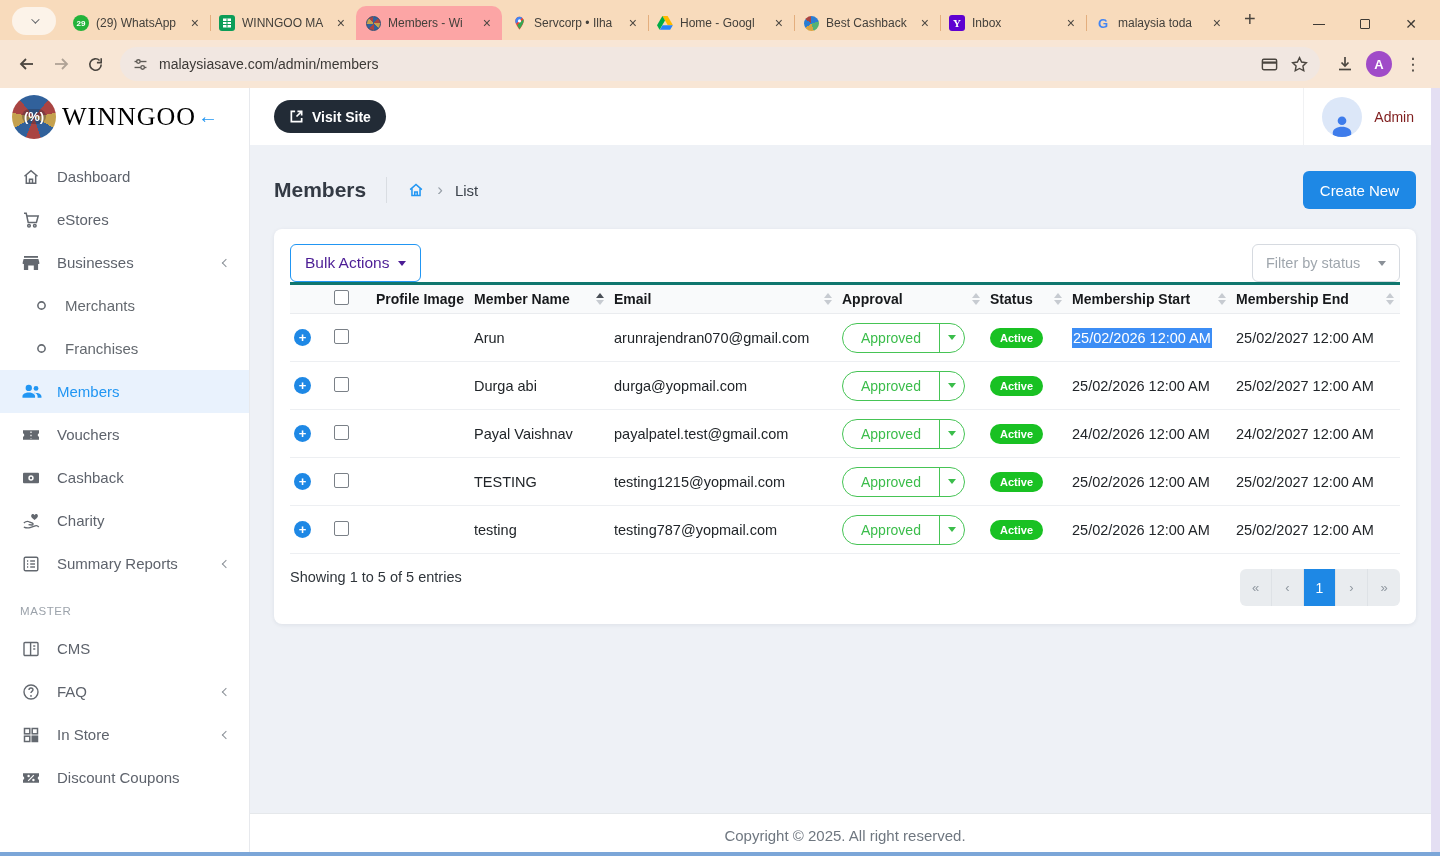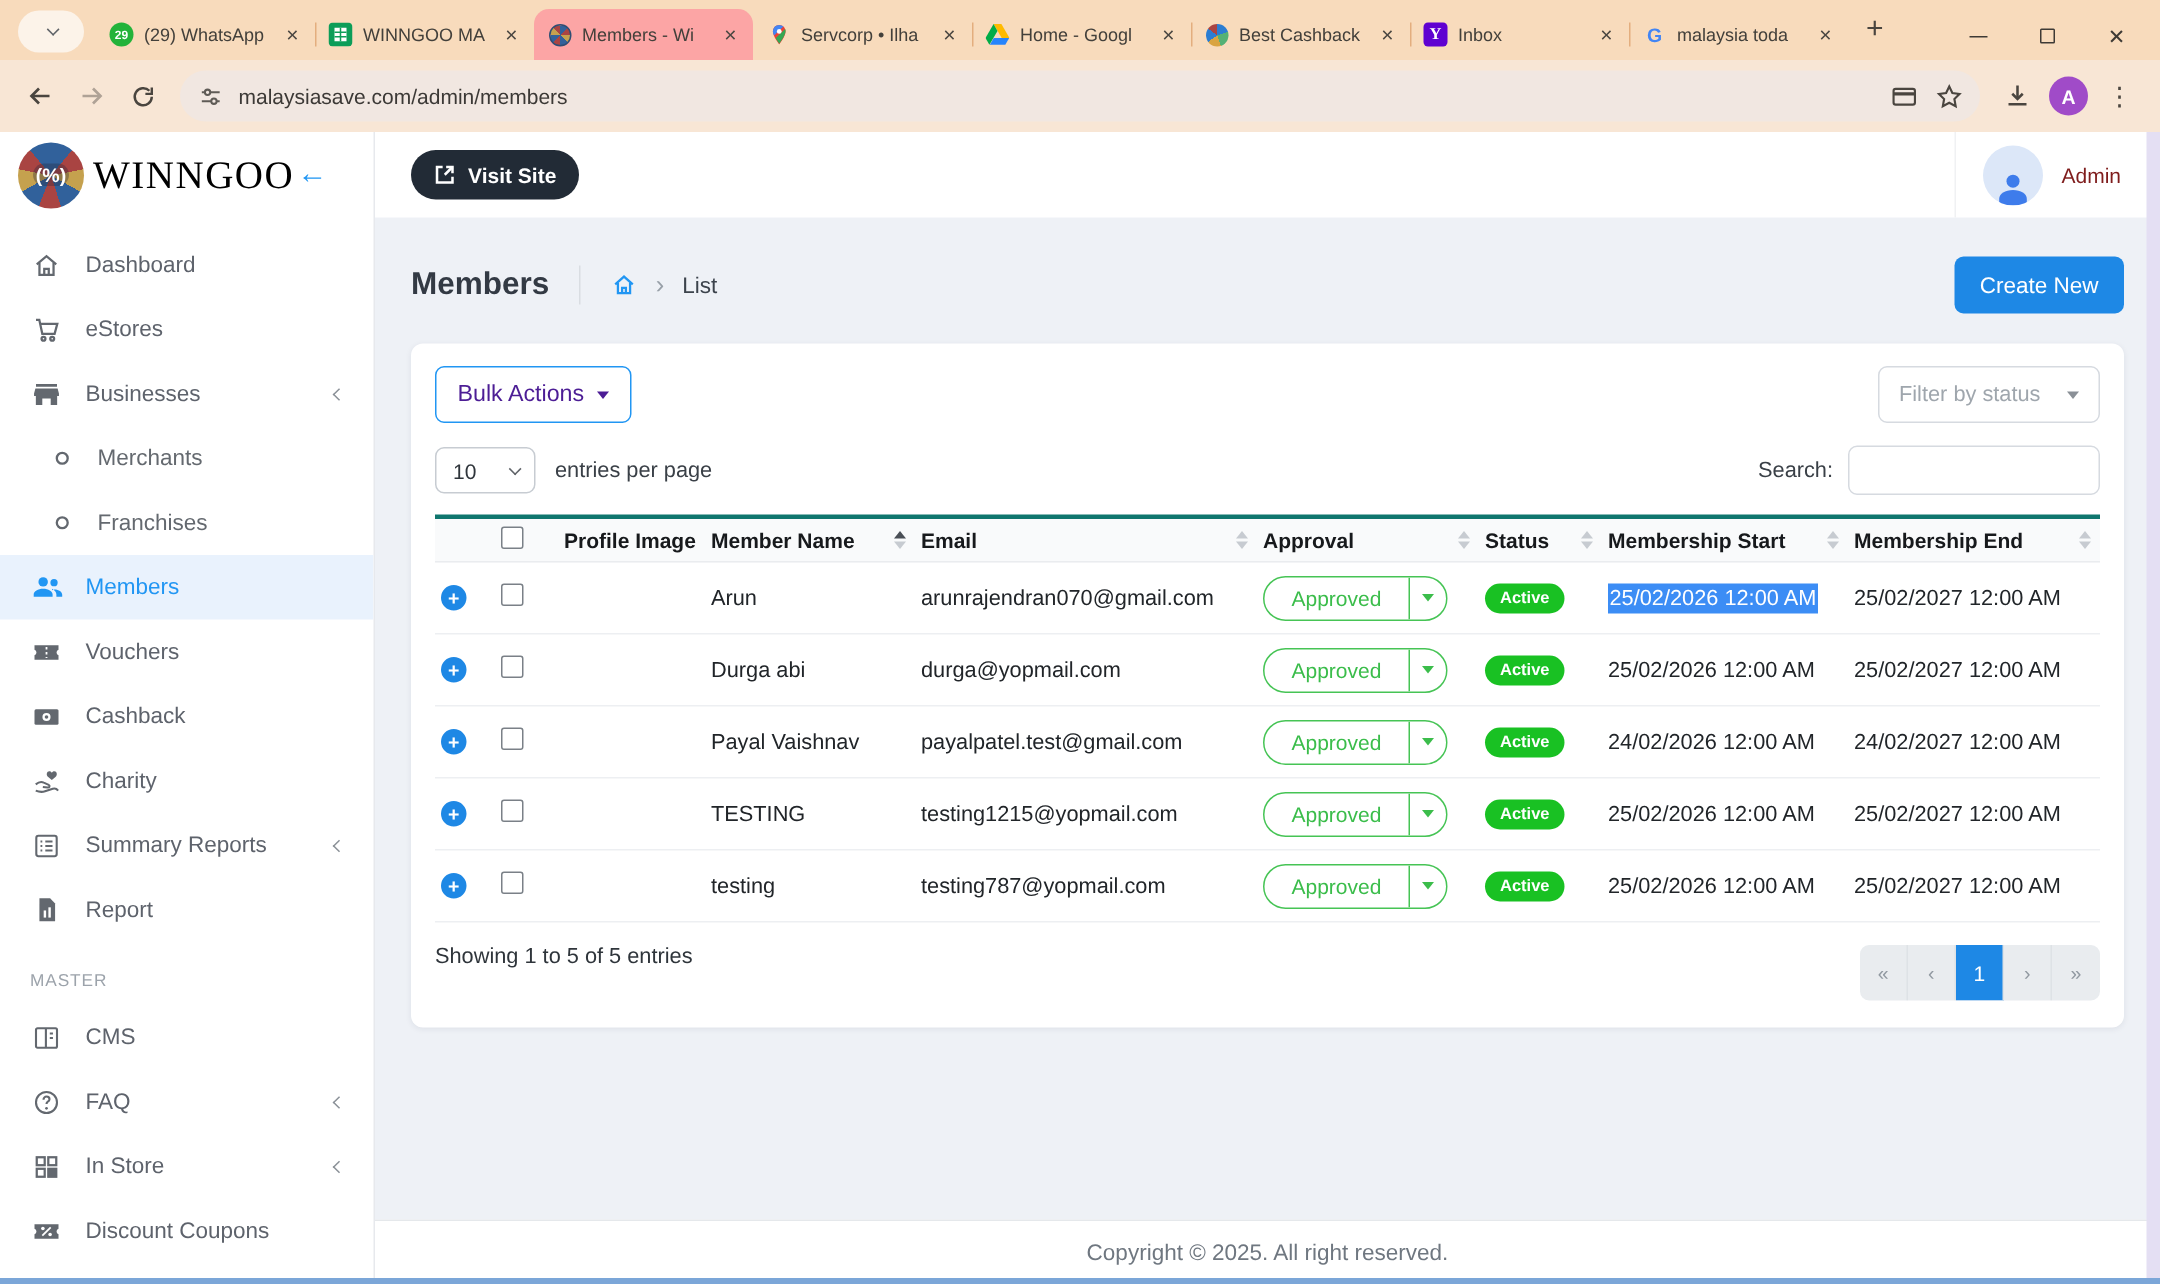--- a/index.html
+++ b/index.html
@@ -355,30 +355,20 @@
               <line x1="9.2" y1="7" x2="14" y2="7"></line>
               <line x1="6" y1="10" x2="7.2" y2="10"></line>
               <line x1="9.2" y1="10" x2="14" y2="10"></line>
               <line x1="6" y1="13" x2="7.2" y2="13"></line>
               <line x1="9.2" y1="13" x2="14" y2="13"></line>
             </svg>
           </span>
           <span>Summary Reports</span>
           <span class="chev-left"></span>
         </div>
-        <div class="nav-item">
-          <span class="ic">
-            <svg width="19" height="19" viewBox="0 0 20 20" fill="currentColor">
-              <path d="M4.5 2h7.5l3.5 3.7V18H4.5z"></path>
-              <rect x="7.5" y="10.5" width="1.7" height="5" fill="#fff"></rect>
-              <rect x="10.8" y="8.3" width="1.7" height="7.2" fill="#fff"></rect>
-            </svg>
-          </span>
-          <span>Report</span>
-        </div>
         <div class="master-label">MASTER</div>
         <div class="nav-item">
           <span class="ic">
             <svg width="20" height="20" viewBox="0 0 20 20" fill="none" stroke="currentColor" stroke-width="1.4">
               <rect x="3" y="3.5" width="14" height="13" rx="1"></rect>
               <line x1="9.6" y1="3.5" x2="9.6" y2="16.5"></line>
               <line x1="12.2" y1="7" x2="14.3" y2="7"></line>
               <line x1="12.2" y1="10" x2="14.3" y2="10"></line>
             </svg>
           </span>
@@ -462,31 +452,20 @@
           <button class="bulk-btn">
             <span>Bulk Actions</span>
             <span class="caret-dn"></span>
           </button>
           <div class="filter-select">
             <span>Filter by status</span>
             <span class="caret-dn" style="color:#8A9097"></span>
           </div>
         </div>
 
-        <div class="card-controls">
-          <div class="page-size">
-            <span>10</span>
-            <span class="chev-down"></span>
-          </div>
-          <span class="entries-label">entries per page</span>
-          <div class="search-wrap">
-            <span>Search:</span>
-            <input class="search-input" type="text" style="">
-          </div>
-        </div>
 
         <table>
           <colgroup>
             <col style="width:40px">
               <col style="width:42px">
               <col style="width:98px">
               <col style="width:140px">
             <col style="width:228px">
               <col style="width:148px">
               <col style="width:82px">

